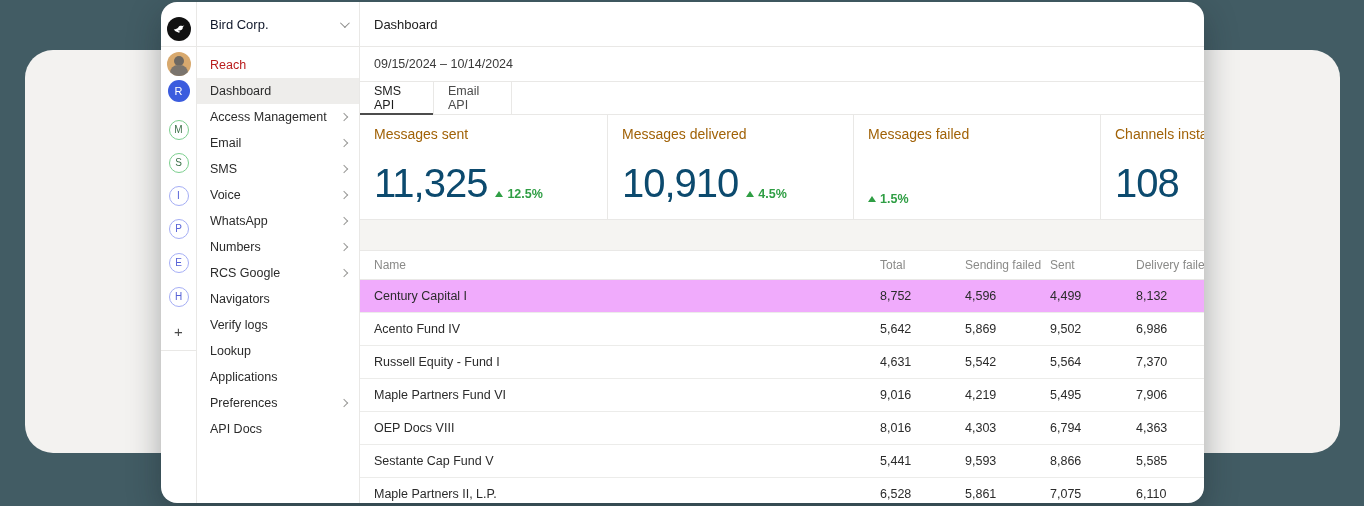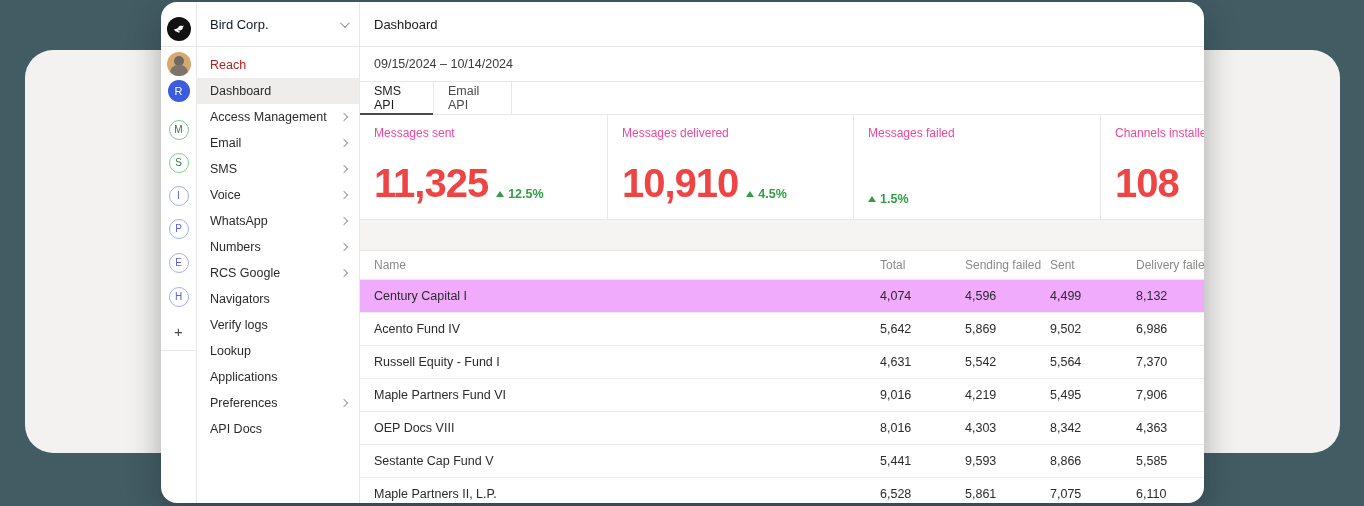--- a/index.html
+++ b/index.html
@@ -47,23 +47,23 @@
   .main { flex:1; min-width:0; display:flex; flex-direction:column; }
   .topbar { height:45px; flex:none; border-bottom:1px solid #e9e8e6; display:flex; align-items:center; padding-left:14px; font-size:13px; color:#212121; }
   .datebar { height:35px; flex:none; border-bottom:1px solid #e9e8e6; display:flex; align-items:center; padding-left:14px; font-size:12.5px; color:#3a3a3a; }
   .tabsbar { height:33px; flex:none; border-bottom:1px solid #e9e8e6; display:flex; }
   .tab { border-right:1px solid #e9e8e6; display:flex; align-items:center; justify-content:center; font-size:12.5px; color:#4b4b4b; cursor:pointer; position:relative; padding:0 14px; }
   .tab.active { color:#1c1c1c; }
   .tab.active::after { content:""; position:absolute; left:0; right:0; bottom:-1px; height:2px; background:#4c4c4c; }
   .statsrow { height:105px; flex:none; border-bottom:1px solid #e9e8e6; display:flex; }
   .stat { padding:11px 14px 13px 14px; display:flex; flex-direction:column; justify-content:space-between; flex:none; overflow:hidden; }
   .stat + .stat { border-left:1px solid #e9e8e6; }
-  .stat-label { font-size:12px; color:#ec4899; white-space:nowrap; }
+  .stat-label { font-size:14px; color:#a16207; white-space:nowrap; }
   .stat-value-line { display:flex; align-items:baseline; gap:8px; white-space:nowrap; }
-  .stat-value { font-size:40px; letter-spacing:-1px; color:#ef4444;font-weight:bold; }
+  .stat-value { font-size:40px; letter-spacing:-1px; color:#0c4a6e; }
   .delta { display:inline-flex; align-items:center; gap:4px; color:#2f9e44; font-size:12.5px; font-weight:bold; }
   .tri-up { width:0; height:0; border-left:4.5px solid transparent; border-right:4.5px solid transparent; border-bottom:6px solid #2f9e44; display:inline-block; }
   .gap-band { height:31px; flex:none; background:#f5f4f2; border-bottom:1px solid #e9e8e6; }
   
   .table { flex:1; min-height:0; overflow:hidden; font-size:12.5px; }
   .trow { display:grid; grid-template-columns:520px 85px 85px 86px minmax(0,1fr); align-items:center; height:33px; border-bottom:1px solid #ececea; color:#2b2b2b; white-space:nowrap; }
   .trow.head { height:29px; color:#8a8a88; font-size:12px; border-bottom:1px solid #e9e8e6; }
   .trow.shaded { background:#f0abfc; }
   .tcell:first-child { padding-left:14px; }
   .tcell { overflow:hidden; }
@@ -233,21 +233,21 @@
     <div class="table" id="table">
         <div class="trow head">
           <div class="tcell">Name</div>
           <div class="tcell">Total</div>
           <div class="tcell">Sending failed</div>
           <div class="tcell">Sent</div>
           <div class="tcell">Delivery failed</div>
         </div>
         <div class="trow shaded">
           <div class="tcell">Century Capital I</div>
-          <div class="tcell">4,074</div>
+          <div class="tcell">8,752</div>
           <div class="tcell">4,596</div>
           <div class="tcell">4,499</div>
           <div class="tcell">8,132</div>
         </div>
         <div class="trow">
           <div class="tcell">Acento Fund IV</div>
           <div class="tcell">5,642</div>
           <div class="tcell">5,869</div>
           <div class="tcell">9,502</div>
           <div class="tcell">6,986</div>
@@ -263,21 +263,21 @@
           <div class="tcell">Maple Partners Fund VI</div>
           <div class="tcell">9,016</div>
           <div class="tcell">4,219</div>
           <div class="tcell">5,495</div>
           <div class="tcell">7,906</div>
         </div>
         <div class="trow">
           <div class="tcell">OEP Docs VIII</div>
           <div class="tcell">8,016</div>
           <div class="tcell">4,303</div>
-          <div class="tcell">8,342</div>
+          <div class="tcell">6,794</div>
           <div class="tcell">4,363</div>
         </div>
         <div class="trow">
           <div class="tcell">Sestante Cap Fund V</div>
           <div class="tcell">5,441</div>
           <div class="tcell">9,593</div>
           <div class="tcell">8,866</div>
           <div class="tcell">5,585</div>
         </div>
         <div class="trow">

